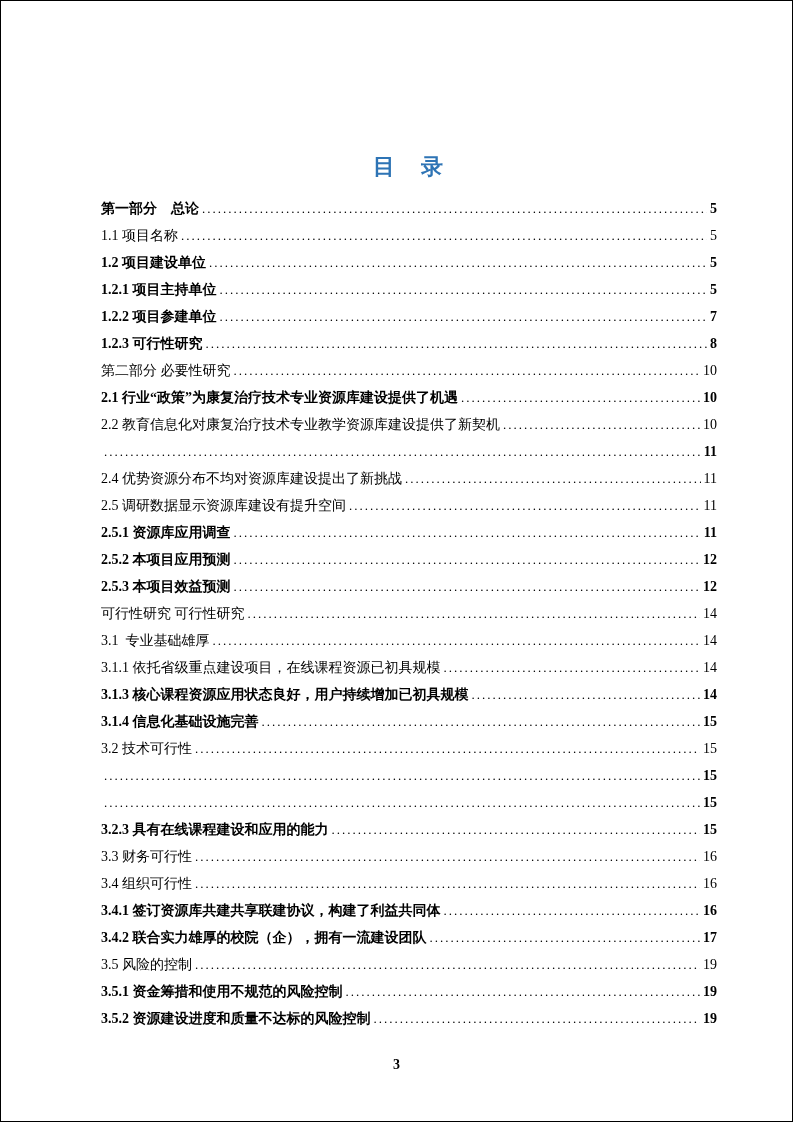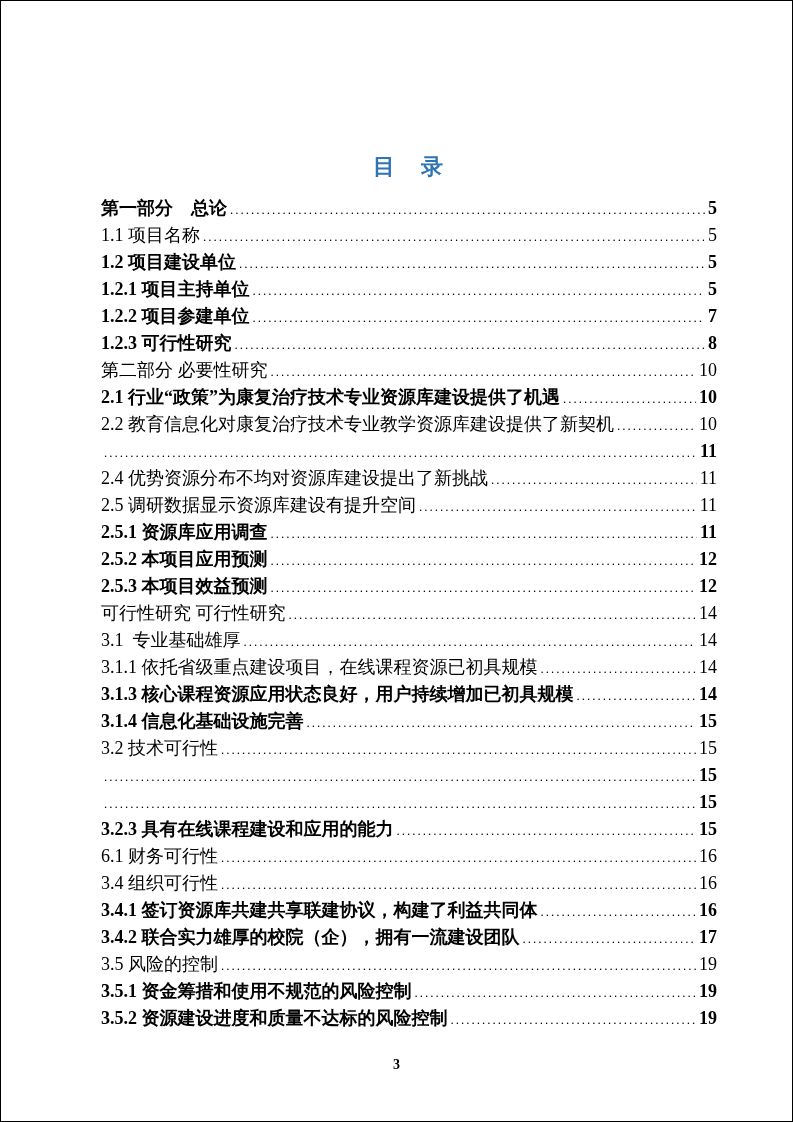--- a/index.html
+++ b/index.html
@@ -33,21 +33,21 @@
     margin: 0 0 14px 0;
     letter-spacing: 2px;
   }
   .toc-list {
     width: 100%;
   }
   .toc-row {
     display: flex;
     align-items: baseline;
     height: 27px;
-    font-size: 18px;
+    font-size: 14px;
     line-height: 27px;
     cursor: pointer;
   }
   .toc-row.bold {
     font-weight: bold;
   }
   .toc-text {
     white-space: pre;
     flex: 0 0 auto;
   }
@@ -195,21 +195,21 @@
         <div class="toc-row bold">
     <span class="toc-dots"></span>
     <span class="toc-page">15</span>
   </div>
         <div class="toc-row bold">
     <span class="toc-text">3.2.3 具有在线课程建设和应用的能力</span>
     <span class="toc-dots"></span>
     <span class="toc-page">15</span>
   </div>
         <div class="toc-row">
-    <span class="toc-text">6.1 财务可行性</span>
+    <span class="toc-text">3.3 财务可行性</span>
     <span class="toc-dots"></span>
     <span class="toc-page">16</span>
   </div>
         <div class="toc-row">
     <span class="toc-text">3.4 组织可行性</span>
     <span class="toc-dots"></span>
     <span class="toc-page">16</span>
   </div>
         <div class="toc-row bold">
     <span class="toc-text">3.4.1 签订资源库共建共享联建协议，构建了利益共同体</span>

